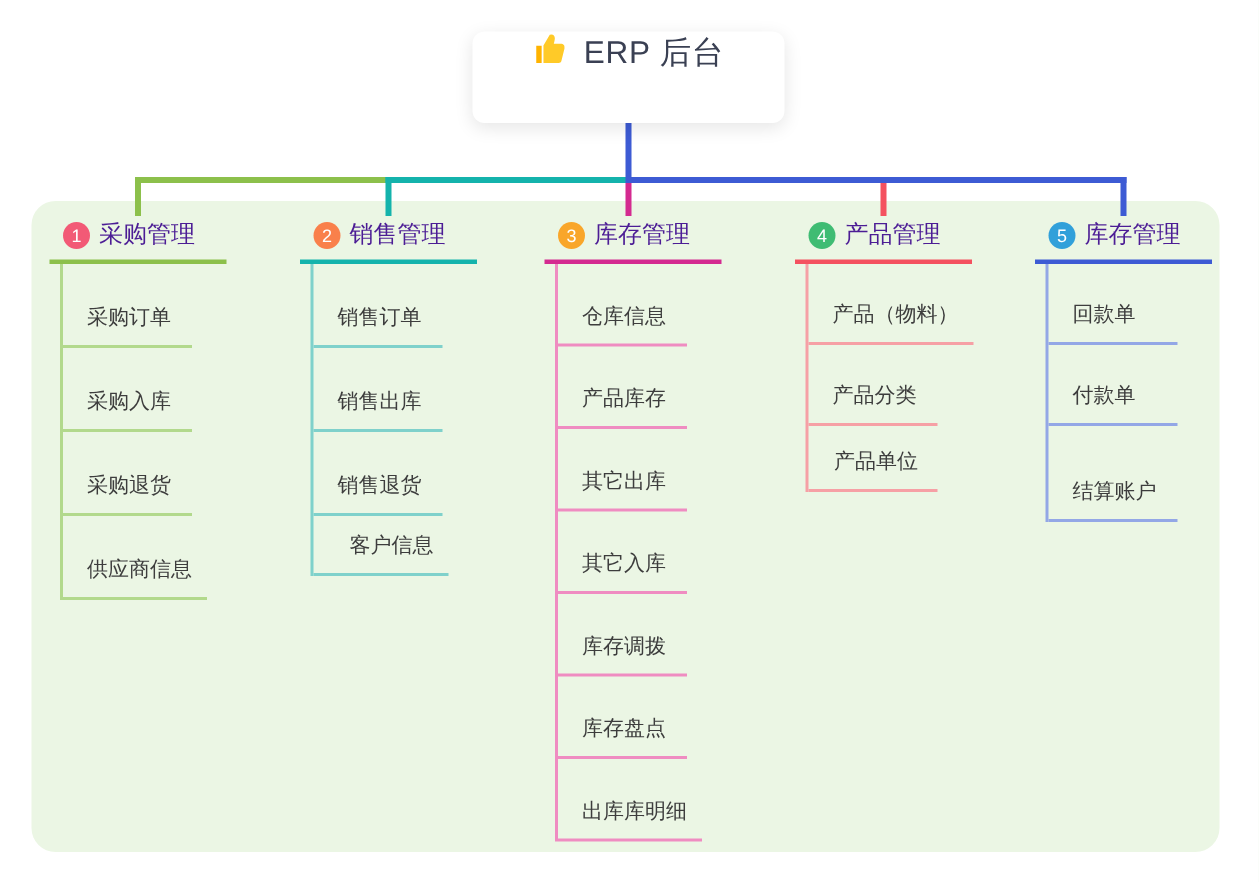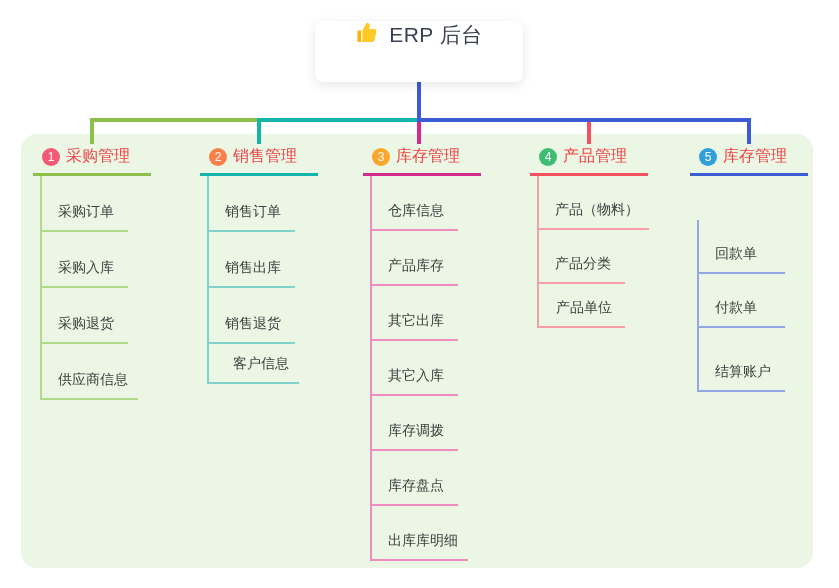--- a/index.html
+++ b/index.html
@@ -21,21 +21,21 @@
   .root-card .root-label{
     font-size:21px;color:#3a4053;font-weight:500;letter-spacing:.5px;
   }
   .cline{position:absolute;z-index:1;}
   .branch-col{position:absolute;top:146px;z-index:2;}
   .branch-header{
     box-sizing:border-box;width:118px;
     display:flex;align-items:center;gap:6px;
     padding:0 9px 6px 9px;
   }
-  .branch-label{font-size:16px;color:#ef4444;font-weight:500;white-space:nowrap;}
+  .branch-label{font-size:16px;color:#4c1d95;font-weight:500;white-space:nowrap;}
   .badge{
     flex:0 0 auto;width:18px;height:18px;border-radius:50%;
     color:#ffffff;font-size:12px;line-height:18px;text-align:center;font-weight:500;
   }
   .children{margin-left:7px;}
   .child-row{
     box-sizing:border-box;
     display:flex;align-items:flex-end;
     padding:0 10px 9px 16px;
     width:max-content;min-width:86px;
@@ -152,21 +152,21 @@
           <div class="child-row" style="height: 44px; border-bottom: 2px solid rgb(246, 160, 165); padding-left: 17px;">
             <span class="child-label">产品单位</span>
           </div>
         </div>
       </div>
       <div class="branch-col" style="left: 690px;">
         <div class="branch-header" style="border-bottom: 3px solid rgb(61, 91, 212);">
           <span class="badge" style="background: rgb(49, 160, 218);">5</span>
           <span class="branch-label">库存管理</span>
         </div>
-        <div class="children" style="border-left: 2px solid rgb(147, 167, 230); margin-top: 44px;">
+        <div class="children" style="border-left: 2px solid rgb(147, 167, 230);">
           <div class="child-row" style="height: 54px; border-bottom: 2px solid rgb(147, 167, 230);">
             <span class="child-label">回款单</span>
           </div>
           <div class="child-row" style="height: 54px; border-bottom: 2px solid rgb(147, 167, 230);">
             <span class="child-label">付款单</span>
           </div>
           <div class="child-row" style="height: 64px; border-bottom: 2px solid rgb(147, 167, 230);">
             <span class="child-label">结算账户</span>
           </div>
         </div>

